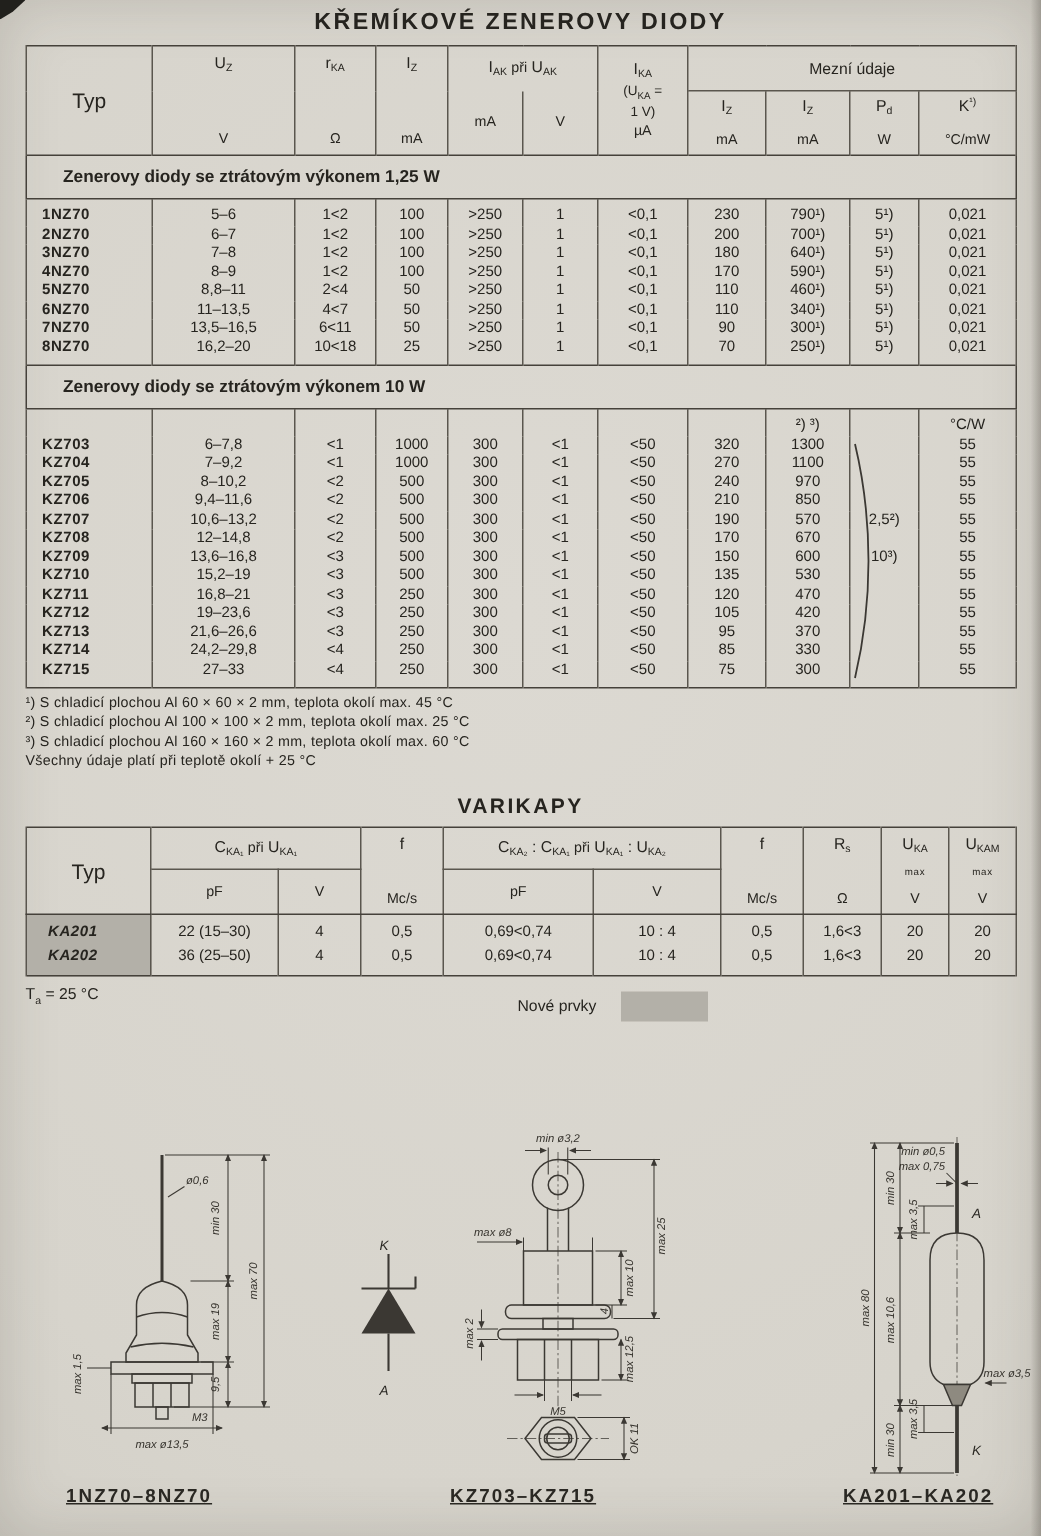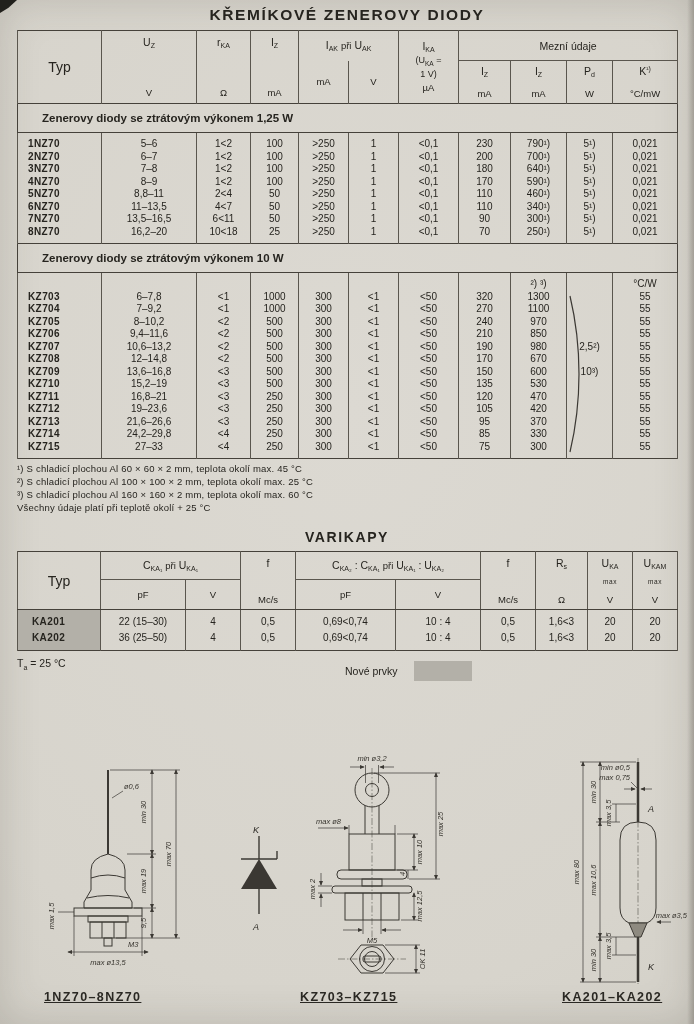--- a/index.html
+++ b/index.html
@@ -40,21 +40,21 @@
   .vk th.unitcell, .zener th.unitcell{font-size:9.5px;}
   tbody.band td{height:28px;border-top:1.4px solid #45413a;border-bottom:1.4px solid #45413a;
     text-align:left;padding-left:24px;font-weight:bold;font-size:11.5px;border-left:none;border-right:none;}
   tbody.data td{height:12.5px;line-height:12.5px;font-size:10px;}
   tbody.vkdata td{height:16px;line-height:16px;font-size:10px;}
   tbody.data tr:first-child td{padding-top:5px;}
   tbody.data tr:last-child td{padding-bottom:5px;}
   tbody.vkdata tr:first-child td{padding-top:4px;}
   tbody.vkdata tr:last-child td{padding-bottom:4px;}
   tbody.data td:first-child, tbody.vkdata td:first-child{text-align:left;padding-left:10px;font-weight:bold;letter-spacing:.4px;}
-  tbody.vkdata td:first-child{background:#b3b0a8;padding-left:14px;}
+  tbody.vkdata td:first-child{background:#b3b0a8;padding-left:14px;font-style:italic;}
   .footnotes{position:absolute;left:17px;top:462px;font-size:9.5px;line-height:13px;letter-spacing:.2px;}
   .ta-note{position:absolute;left:17px;top:657px;font-size:10.5px;}
   .ta-note sub{font-size:7px;}
   .legend{position:absolute;left:345px;top:661px;display:flex;align-items:center;gap:16px;}
   .legend .lbl{font-size:10.5px;}
   .swatch{width:58px;height:20px;background:#b3b0a8;}
   .brace{position:absolute;left:567px;top:294px;}
   svg.drawing{position:absolute;overflow:visible;}
   .caption{position:absolute;top:990px;font-size:12.5px;font-weight:600;letter-spacing:1.4px;color:#2a2823;text-decoration:underline;}
   .dim{font-size:7.5px;font-style:italic;fill:#35322c;font-family:"Liberation Sans","DejaVu Sans",sans-serif;}
@@ -332,21 +332,21 @@
         </tr>
         <tr>
           <td>KZ707</td>
           <td>10,6–13,2</td>
           <td>&lt;2</td>
           <td>500</td>
           <td>300</td>
           <td>&lt;1</td>
           <td>&lt;50</td>
           <td>190</td>
-          <td>980</td>
+          <td>570</td>
           <td>2,5²)</td>
           <td>55</td>
         </tr>
         <tr>
           <td>KZ708</td>
           <td>12–14,8</td>
           <td>&lt;2</td>
           <td>500</td>
           <td>300</td>
           <td>&lt;1</td>

